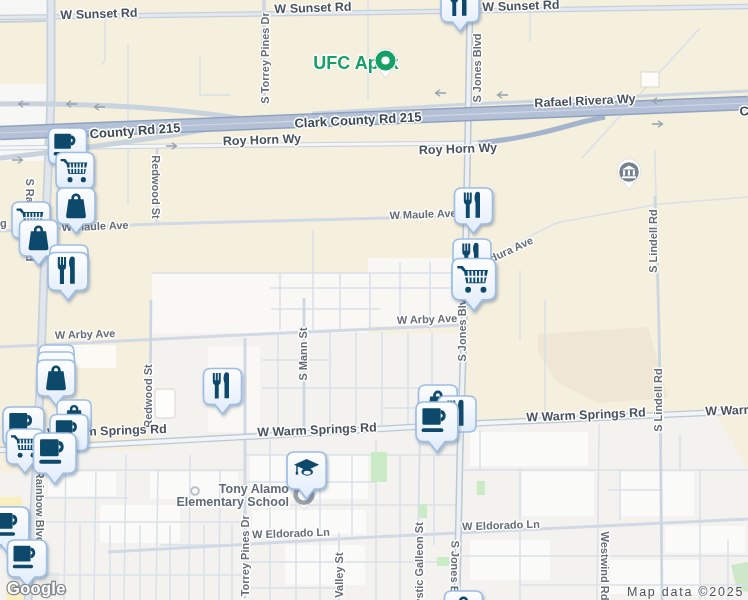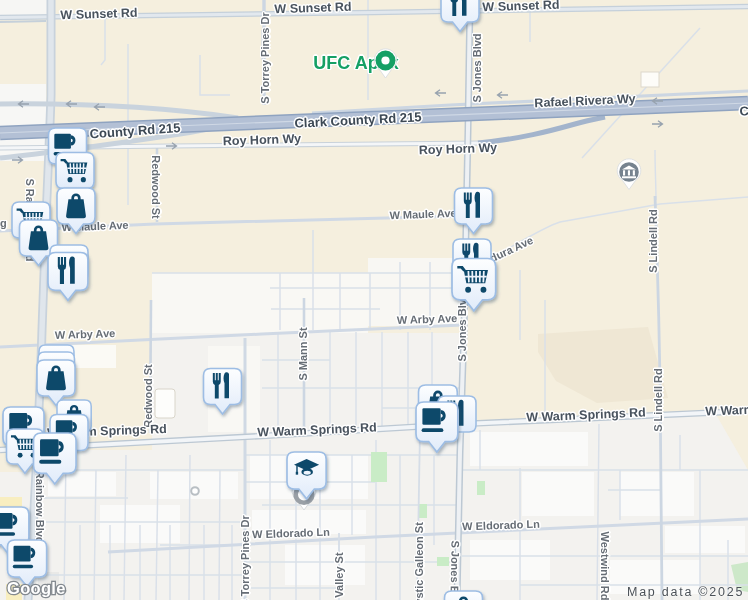--- a/index.html
+++ b/index.html
@@ -195,20 +195,21 @@
 <div class="lb min" style="left:148px;top:396px;transform:translate(-50%,-50%) rotate(-90deg)">Redwood St</div>
 <div class="lb min" style="left:30px;top:220px;transform:translate(-50%,-50%) rotate(90deg)">S Rainbow Blvd</div>
 <div class="lb min" style="left:40px;top:502px;transform:translate(-50%,-50%) rotate(90deg)">S Rainbow Blvd</div>
 <div class="lb maj" style="left:107px;top:431px;transform:translate(-50%,-50%) rotate(-2deg)">W Warm Springs Rd</div>
 <div class="lb maj" style="left:317px;top:430px;transform:translate(-50%,-50%) rotate(-2.5deg)">W Warm Springs Rd</div>
 <div class="lb maj" style="left:586px;top:415px;transform:translate(-50%,-50%) rotate(-2.5deg)">W Warm Springs Rd</div>
 <div class="lb maj" style="left:765px;top:409px;transform:translate(-50%,-50%) rotate(-2.5deg)">W Warm Springs Rd</div>
 <div class="lb min" style="left:462px;top:327px;transform:translate(-50%,-50%) rotate(-90deg)">S Jones Blvd</div>
 <div class="lb min" style="left:455px;top:575px;transform:translate(-50%,-50%) rotate(91deg)">S Jones Blvd</div>
 <div class="lb min" style="left:245px;top:561px;transform:translate(-50%,-50%) rotate(-90deg)">S Torrey Pines Dr</div>
+<div class="lb" style="left:289px;top:496px;transform:translate(-100%,-50%);text-align:right;font-size:12.5px;color:#5f6a76;line-height:13px">Tony Alamo<br>Elementary School</div>
 <div class="lb min" style="left:291px;top:533px;transform:translate(-50%,-50%) rotate(-2deg)">W Eldorado Ln</div>
 <div class="lb min" style="left:501px;top:525px;transform:translate(-50%,-50%) rotate(-2deg)">W Eldorado Ln</div>
 <div class="lb min" style="left:605px;top:566px;transform:translate(-50%,-50%) rotate(90deg)">Westwind Rd</div>
 <div class="lb min" style="left:339px;top:575px;transform:translate(-50%,-50%) rotate(-90deg)">Valley St</div>
 <div class="lb min" style="left:419px;top:568px;transform:translate(-50%,-50%) rotate(-90deg)">Mystic Galleon St</div>
 
 <svg id="top" width="748" height="600" viewBox="0 0 748 600" style="left:0;top:0">
 <defs>
 <linearGradient id="pg" x1="0" y1="0" x2="0" y2="1">
  <stop offset="0" stop-color="#fdfeff"></stop>

